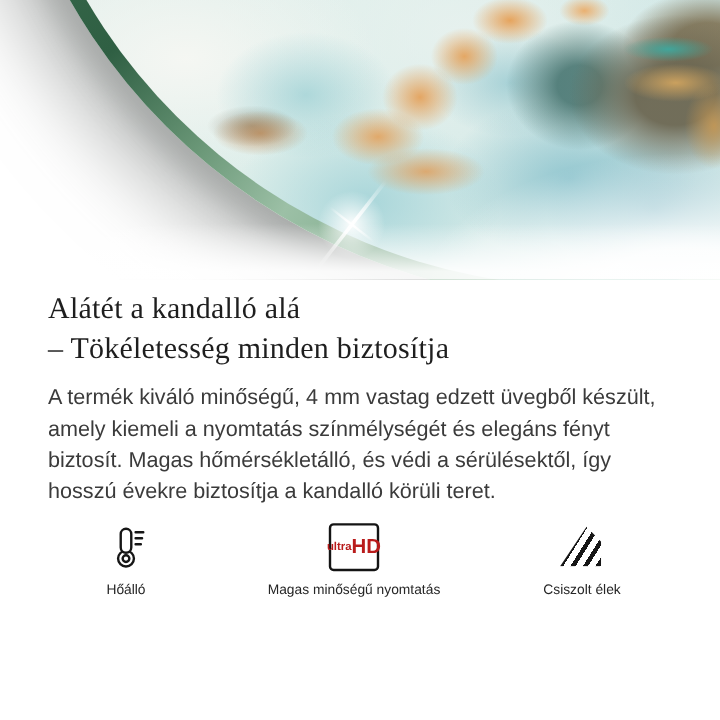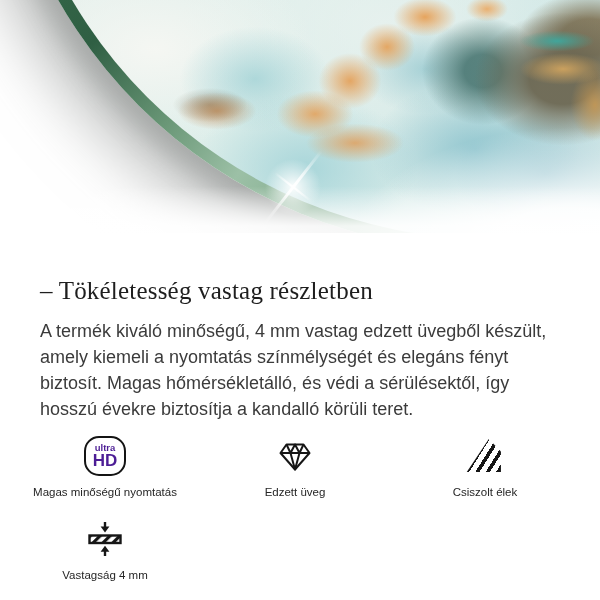--- a/index.html
+++ b/index.html
@@ -88,22 +88,22 @@
   
   .features{
     margin:13px 20px 0 10px;
     display:grid;grid-template-columns:repeat(3,1fr);row-gap:18px;
   }
   .feature{display:flex;flex-direction:column;align-items:center;}
   .ficon{height:42px;display:flex;align-items:center;justify-content:center;}
   .flabel{margin-top:8px;font-size:11.5px;line-height:15px;color:#262626;text-align:center;}
 
   .uhd-box{
-    width:38px;height:36px;border:2.4px solid #141414;border-radius:15px;
-    display:flex;flex-direction:column;align-items:center;justify-content:center;color:#4c1d95;
+    width:38px;height:36px;border:2.4px solid #141414;border-radius:4px;
+    display:flex;flex-direction:row;align-items:center;justify-content:center;color:#b91c1c;
   }
   .uhd-top{font-size:9.5px;font-weight:700;line-height:10px;}
   .uhd-bottom{font-size:17px;font-weight:700;line-height:16px;}
 
   .edge-shape{
     width:38px;height:38px;
     background:repeating-linear-gradient(122deg,#161616 0 3.6px, transparent 3.6px 8.8px);
     clip-path:polygon(2% 92%, 60% 5%, 92% 38%, 92% 92%);
   }
 
@@ -112,69 +112,51 @@
 </head>
 <body>
 
 <div class="hero">
   <div class="glass-rim"></div>
   <div class="glass-disc"></div>
   <div class="sparkle"></div>
   <div class="hero-fade"></div>
 </div>
 
-<h1 class="title"><br><span>– Tökéletesség vastag részletben</span></h1>
+<h1 class="title"><span>Alátét a kandalló alá</span><br><span>– Tökéletesség minden biztosítja</span></h1>
 
 <p class="desc">A termék kiváló minőségű, 4 mm vastag edzett üvegből készült, amely kiemeli a nyomtatás színmélységét és elegáns fényt biztosít. Magas hőmérsékletálló, és védi a sérülésektől, így hosszú évekre biztosítja a kandalló körüli teret.</p>
 
 <div class="features">
 
+  <div class="feature">
+    <div class="ficon">
+      <svg class="ico" width="40" height="40" viewBox="0 0 40 40" fill="none" stroke="#161616" stroke-width="2">
+        <circle cx="20" cy="29.5" r="6.6"></circle>
+        <rect x="15.6" y="4.6" width="8.8" height="20" rx="4.4" fill="#ffffff"></rect>
+        <circle cx="20" cy="29.5" r="2.8"></circle>
+        <path d="M28 7.5h6.4 M28 12.5h5.4 M28 17.5h4.4" stroke-linecap="round"></path>
+      </svg>
+    </div>
+    <div class="flabel">Hőálló</div>
+  </div>
 
   <div class="feature">
     <div class="ficon">
       <div class="uhd-box">
         <span class="uhd-top">ultra</span>
         <span class="uhd-bottom">HD</span>
       </div>
     </div>
     <div class="flabel">Magas minőségű nyomtatás</div>
   </div>
 
 
-  <div class="feature">
-    <div class="ficon">
-      <svg class="ico" width="40" height="40" viewBox="0 0 40 40" fill="none" stroke="#161616" stroke-width="2" stroke-linejoin="round">
-        <path d="M11.5 8.5 H28.5 L34.5 17 L20 33.5 L5.5 17 Z"></path>
-        <path d="M5.5 17 H34.5"></path>
-        <path d="M11.5 8.5 L15.5 17 L20 8.5 L24.5 17 L28.5 8.5"></path>
-        <path d="M15.5 17 L20 33.5 L24.5 17"></path>
-      </svg>
-    </div>
-    <div class="flabel">Edzett üveg</div>
-  </div>
 
   <div class="feature">
     <div class="ficon">
       <div class="edge-shape"></div>
     </div>
     <div class="flabel">Csiszolt élek</div>
   </div>
 
-  <div class="feature">
-    <div class="ficon">
-      <svg class="ico" width="40" height="40" viewBox="0 0 40 40">
-        <defs>
-          <pattern id="hatch4" width="7" height="7" patternUnits="userSpaceOnUse" patternTransform="rotate(45)">
-            <rect width="7" height="7" fill="#ffffff"></rect>
-            <rect width="3.2" height="7" fill="#161616"></rect>
-          </pattern>
-        </defs>
-        <rect x="4.5" y="16.5" width="31" height="7.5" fill="url(#hatch4)" stroke="#161616" stroke-width="2.4"></rect>
-        <path d="M20 3 V8.5" stroke="#161616" stroke-width="2.4"></path>
-        <path d="M15.6 7.5 L20 13.6 L24.4 7.5 Z" fill="#161616"></path>
-        <path d="M20 37 V31.5" stroke="#161616" stroke-width="2.4"></path>
-        <path d="M15.6 32.8 L20 26.7 L24.4 32.8 Z" fill="#161616"></path>
-      </svg>
-    </div>
-    <div class="flabel">Vastagság 4 mm</div>
-  </div>
 
 </div>
 
 </body></html>

